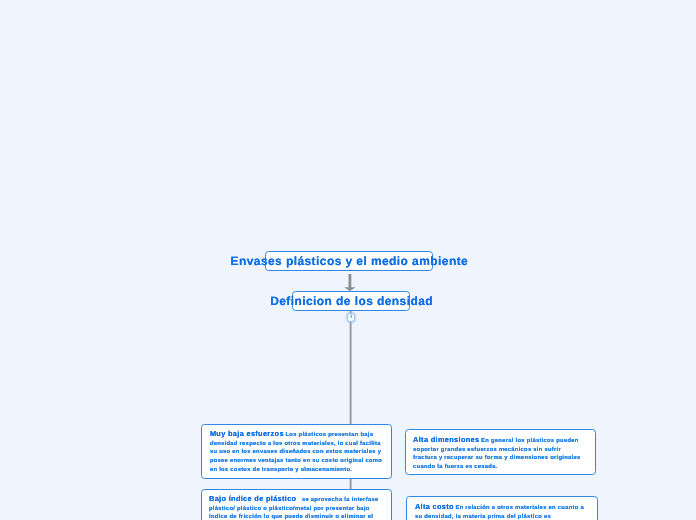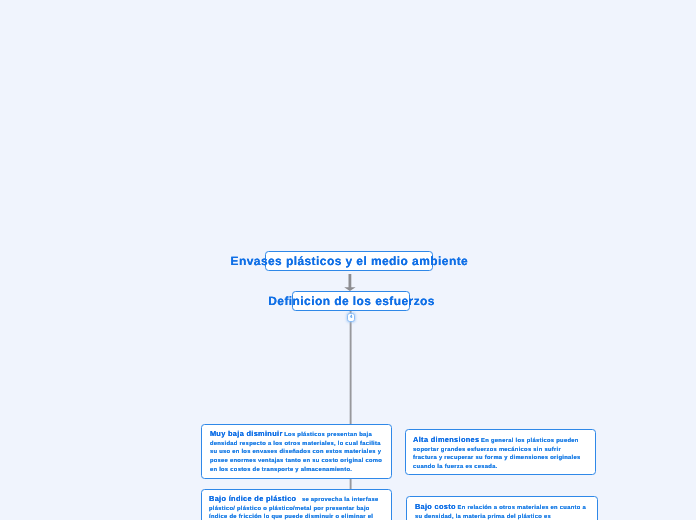--- a/index.html
+++ b/index.html
@@ -36,38 +36,38 @@
     <path d="M4.5 1.9 H7.3 V15.3 H11.6 L5.9 19.1 L0.2 15.3 H4.5 Z" fill="#8d8d91"></path>
   </svg>
 
   <div class="edge" style="left:348.7px;top:310.3px;width:3px;height:178.5px;"></div>
 
   <div class="node hdr" style="left:265.4px;top:251px;width:167.5px;height:20px;">
     <span class="t">Envases plásticos y el medio ambiente</span>
   </div>
 
   <div class="node hdr" style="left:292.4px;top:291px;width:118px;height:20px;">
-    <span class="t">Definicion de los esfuerzos</span>
+    <span class="t">Definicion de los densidad</span>
   </div>
 
   <div class="badge" style="left:346.8px;top:312.9px;width:8.5px;height:8.7px;font-size:4.9px;line-height:7px;">4</div>
 
   <div class="node leaf" style="left:201.4px;top:424.4px;width:191.1px;height:54.6px;">
-    <span class="t">Muy baja disminuir</span>
+    <span class="t">Muy baja esfuerzos</span>
     <span class="b">Los plásticos presentan baja densidad respecto a los otros materiales, lo cual facilita su uso en los envases diseñados con estos materiales y posee enormes ventajas tanto en su costo original como en los costos de transporte y almacenamiento.</span>
   </div>
 
   <div class="node leaf" style="left:404.6px;top:429.3px;width:191.1px;height:45.3px;padding-top:5.8px;">
     <span class="t">Alta dimensiones</span>
     <span class="b">En general los plásticos pueden soportar grandes esfuerzos mecánicos sin sufrir fractura y recuperar su forma y dimensiones originales cuando la fuerza es cesada.</span>
   </div>
 
   <div class="node leaf" style="left:200.5px;top:489.2px;width:191.1px;height:54.6px;">
     <span class="t">Bajo índice de plástico</span>
     <span class="b">&nbsp; se aprovecha la interfase plástico/ plástico o plástico/metal por presentar bajo índice de fricción lo que puede disminuir o eliminar el</span>
   </div>
 
   <div class="node leaf" style="left:406.4px;top:496.3px;width:191.2px;height:45.4px;padding-top:5.8px;">
-    <span class="t">Bajo costo</span>
+    <span class="t">Alta costo</span>
     <span class="b">En relación a otros materiales en cuanto a su densidad, la materia prima del plástico es</span>
   </div>
 
 </div>
 
 </body></html>

